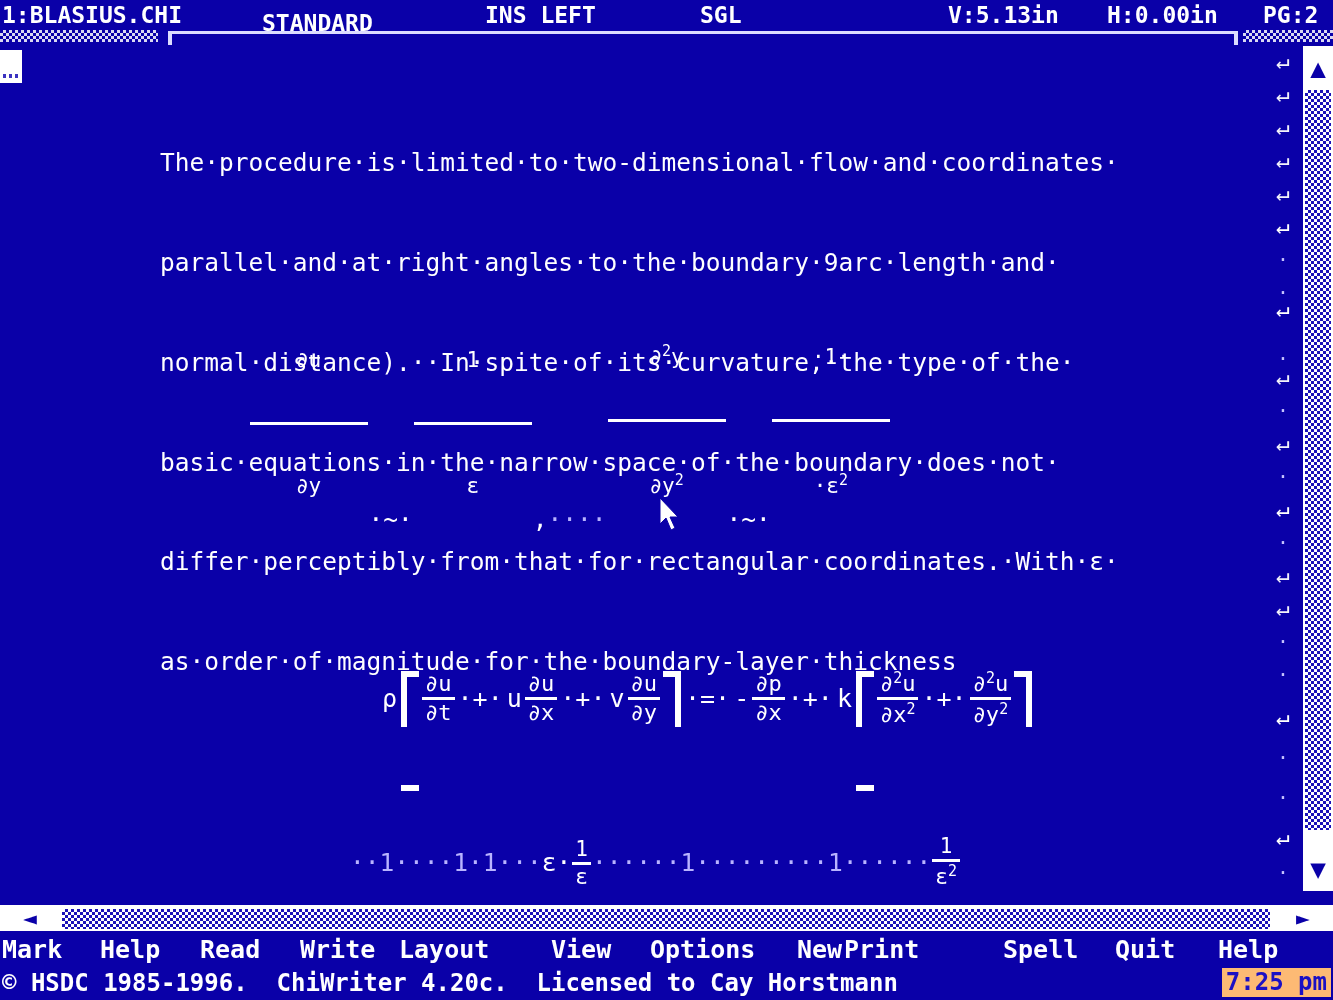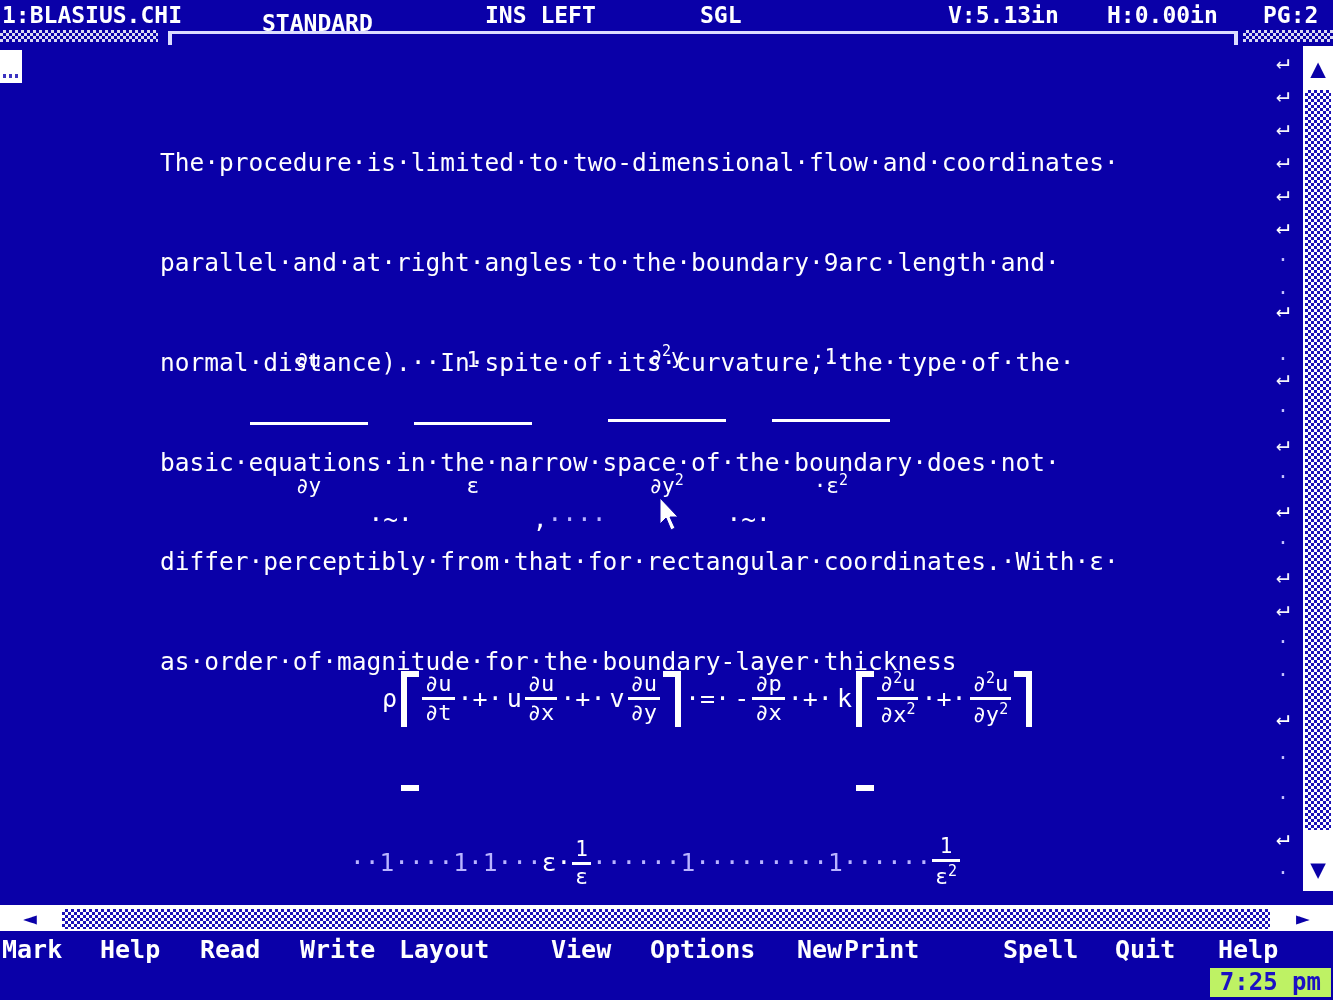--- a/index.html
+++ b/index.html
@@ -192,22 +192,22 @@
   .m8{left:844px;} .m9{left:1003px;} .m10{left:1115px;} .m11{left:1218px;}
 
   
   .bottombar{
     position:absolute;left:0;top:966px;width:1333px;height:34px;
     font-size:24px;font-weight:bold;line-height:34px;white-space:pre;
   }
   .copytext{position:absolute;left:2px;top:0;}
   .clock{
     position:absolute;right:2px;top:2px;
-    background:#bef264;color:#1b10c4;
-    padding:0 10px;height:29px;line-height:29px;font-size:24px;font-weight:bold;
+    background:#fdba74;color:#1b10c4;
+    padding:0 4px;height:29px;line-height:29px;font-size:24px;font-weight:bold;
   }
 
   
   .cursor{
     position:absolute;left:660px;top:498px;width:22px;height:34px;
     pointer-events:none;
   }
 </style>
 </head>
 <body>
@@ -357,20 +357,21 @@
     <span class="m5">View</span>
     <span class="m6">Options</span>
     <span class="m7">New</span>
     <span class="m8">Print</span>
     <span class="m9">Spell</span>
     <span class="m10">Quit</span>
     <span class="m11">Help</span>
   </div>
 
   <div class="bottombar">
+    <span class="copytext">© HSDC 1985-1996.  ChiWriter 4.20c.  Licensed to Cay Horstmann</span>
     <span class="clock">7:25 pm</span>
   </div>
 
   <div class="cursor">
     <svg width="22" height="34" viewBox="0 0 22 34">
       <polygon points="0,0 0,26 6,20 11,32 15,30 10,19 18,19" fill="#ffffff" stroke="#0a00a8" stroke-width="1"></polygon>
     </svg>
   </div>
 
 </div>

